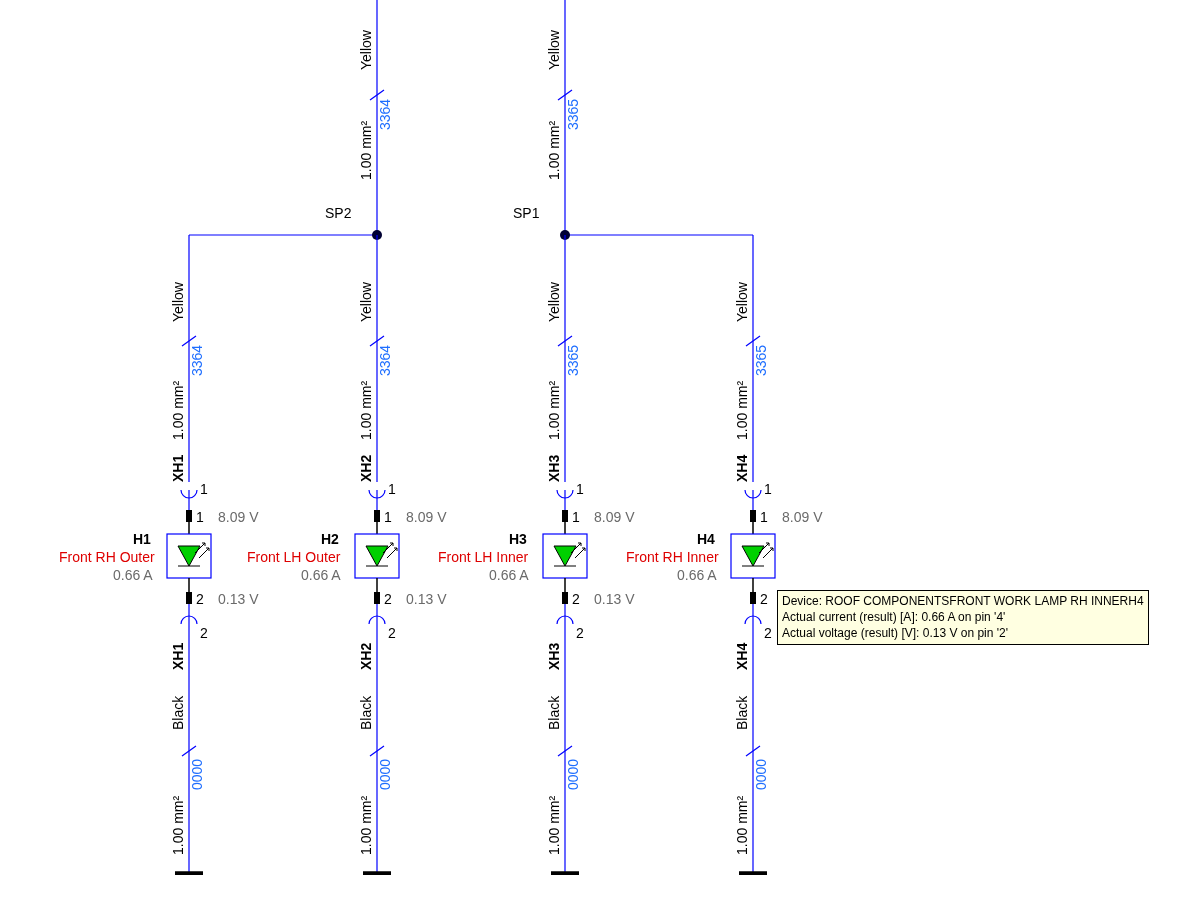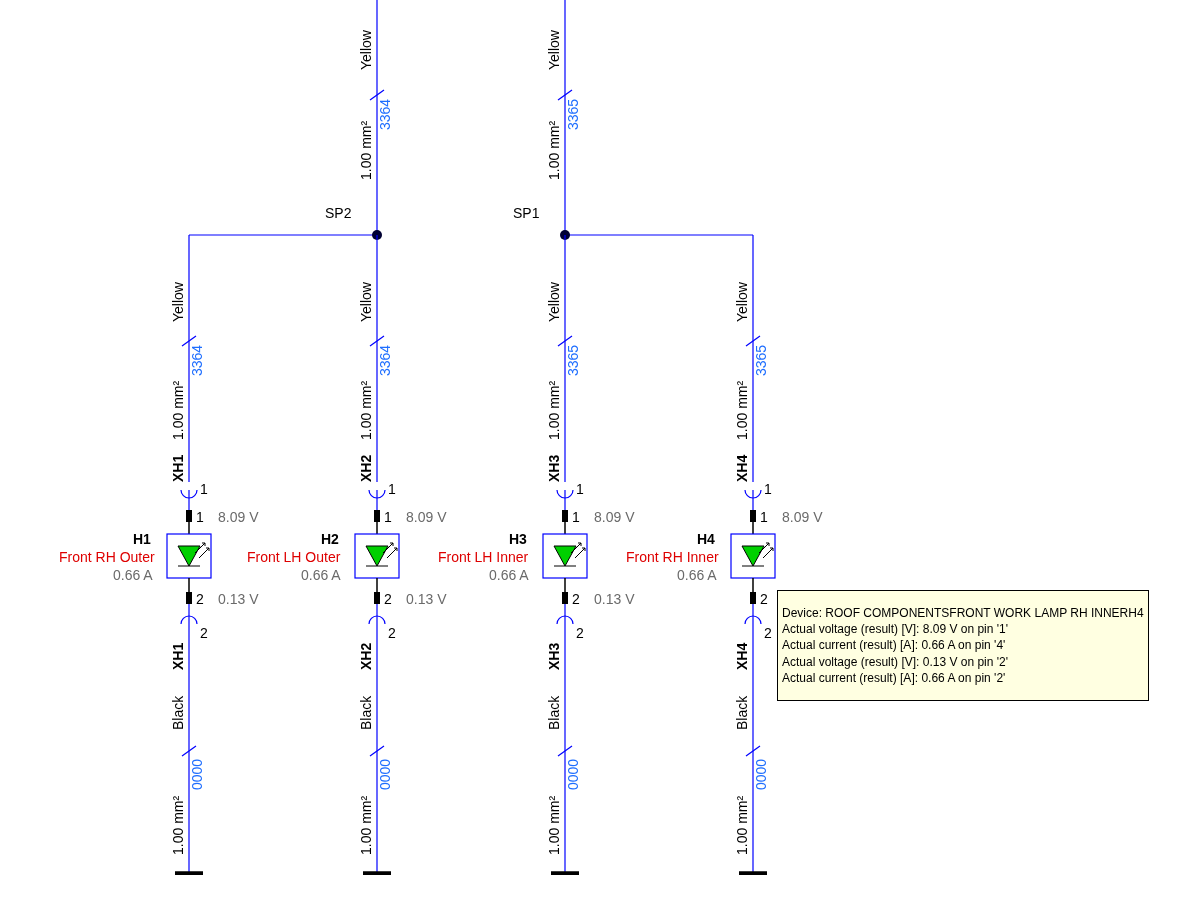--- a/index.html
+++ b/index.html
@@ -9,21 +9,21 @@
   .node{fill:#000033}
   .led{fill:#00d000;stroke:#000;stroke-width:1}
   .ledarrow{stroke:#000;stroke-width:1;fill:none}
   .pinline{stroke:#000;stroke-width:1.5}
   .conn-arc{stroke:#0000ff;stroke-width:1.2;fill:none}
   .txt{font-size:14px;fill:#000}
   .txt-blue{font-size:14px;fill:#1e6eff}
   .txt-red{font-size:14px;fill:#de0000}
   .txt-gray{font-size:14px;fill:#6a6a6a}
   .vtxt{font-size:14px;fill:#000}
-  .tooltip{position:absolute;background:#ffffe1;border:1px solid #000;font-size:12px;line-height:1.35;padding:14px 4px;white-space:nowrap}
+  .tooltip{position:absolute;background:#ffffe1;border:1px solid #000;font-size:12px;line-height:1.35;padding:2px 4px;white-space:nowrap}
 </style>
 </head>
 <body>
 
 <svg width="1192" height="898">
 
   <g>
     <line class="wire" x1="377" y1="0" x2="377" y2="235"></line>
     <line class="wire" x1="370" y1="100" x2="384" y2="90"></line>
     <text class="vtxt" transform="translate(371 70) rotate(-90)">Yellow</text>
@@ -203,17 +203,15 @@
     <text class="vtxt" transform="translate(747 730) rotate(-90)">Black</text>
     <text class="txt-blue" transform="translate(766 790) rotate(-90)">0000</text>
     <text class="vtxt" transform="translate(747 855) rotate(-90)">1.00 mm²</text>
     <use href="#ground" x="753" y="872"></use>
   </g>
 
 </svg>
 
 <div class="tooltip" style="left:777px;top:590px">
   <div>Device: ROOF COMPONENTSFRONT WORK LAMP RH INNERH4</div>
-  <div>Actual voltage (result) [V]: 8.09 V on pin '1'</div>
   <div>Actual current (result) [A]: 0.66 A on pin '4'</div>
   <div>Actual voltage (result) [V]: 0.13 V on pin '2'</div>
-  <div>Actual current (result) [A]: 0.66 A on pin '2'</div>
 </div>
 
 </body></html>

